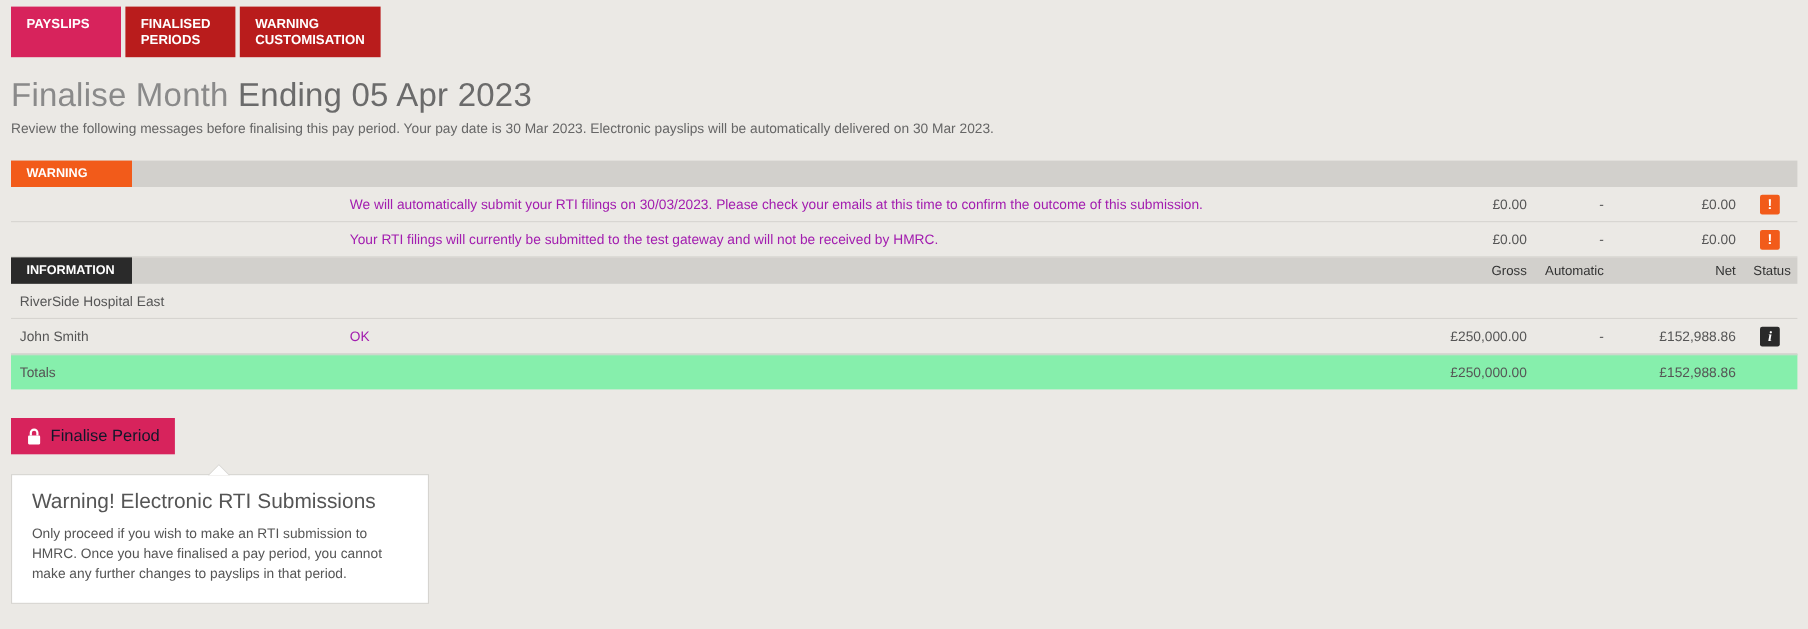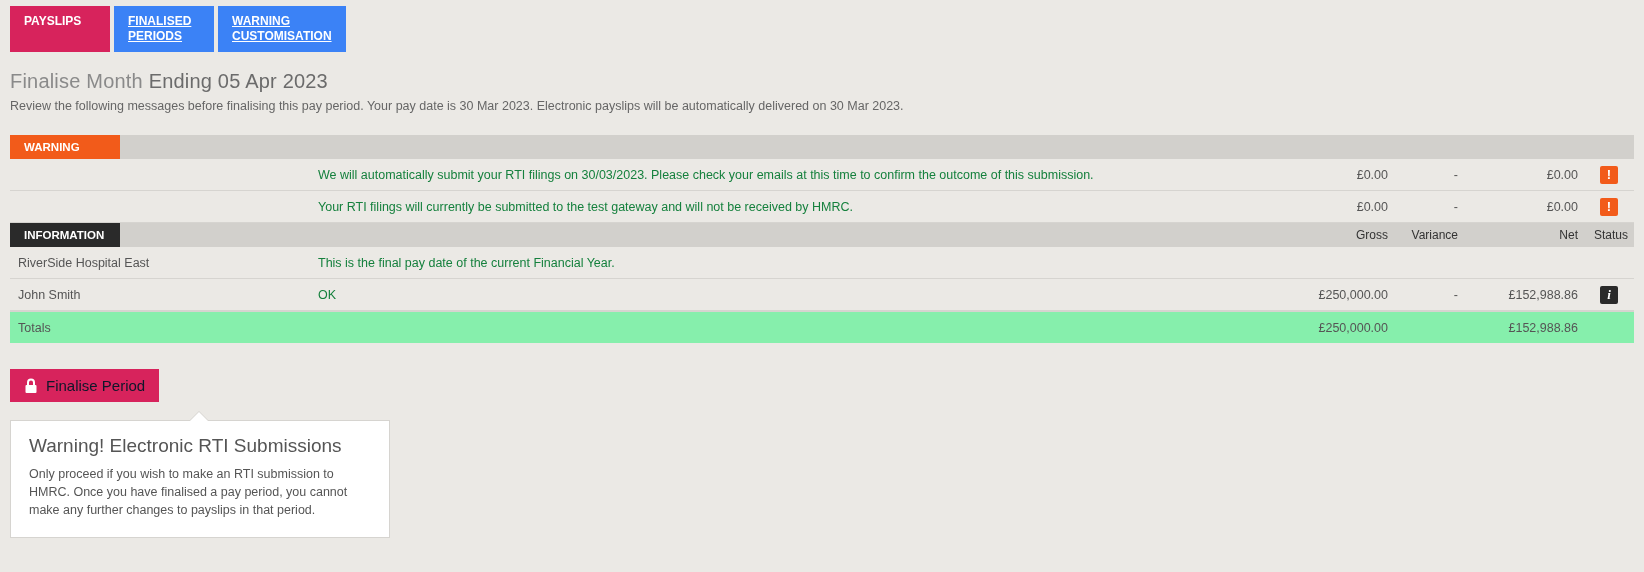--- a/index.html
+++ b/index.html
@@ -18,25 +18,25 @@
   .tab {
     padding: 8px 14px;
     color: #fff;
     font-weight: bold;
     font-size: 12px;
     line-height: 1.25;
     min-width: 100px;
     cursor: pointer;
   }
   .tab.active { background: #d7235c; }
-  .tab.dark   { background: #3b82f6; text-decoration: underline; }
+  .tab.dark   { background: #b91c1c; }
   
   h1 {
     font-weight: 300;
-    font-size: 20px;
+    font-size: 30px;
     color: #6b6b6b;
     margin: 0 0 6px 0;
     letter-spacing: 0.2px;
   }
   h1 .light { color: #8a8a8a; }
   .subtext { font-size: 12.5px; color: #666; margin-bottom: 22px; }
 
   
   .section-bar {
     height: 24px;
@@ -67,21 +67,21 @@
   
   .row {
     display: flex;
     align-items: center;
     min-height: 32px;
     padding: 6px 0;
     font-size: 12.5px;
     border-bottom: 1px solid #d6d4d0;
   }
   .row .cell-entity { width: 300px; padding-left: 8px; color:#555; }
-  .row .cell-msg    { flex: 1; padding-left: 8px; color:#15803d; }
+  .row .cell-msg    { flex: 1; padding-left: 8px; color:#a21caf; }
   .row .cell-num    { text-align: right; padding: 0 6px; color:#555; }
   .row .cell-gross  { width: 130px; }
   .row .cell-var    { width: 70px;  }
   .row .cell-net    { width: 120px; }
   .row .cell-status { width: 50px; display:flex; justify-content:center; }
 
   .row.totals { background: #86efac; border-top: 1px solid #d6d4d0; border-bottom: none; }
 
   .status-icon {
     width: 18px; height: 18px;
@@ -191,28 +191,27 @@
     <div class="cell-num cell-net">£0.00</div>
     <div class="cell-status">
       <div class="status-icon warn">!</div>
     </div>
   </div>
 
   <div class="section-bar info">
     <div class="label-chip">INFORMATION</div>
     <div class="spacer"></div>
     <div class="col col-gross">Gross</div>
-    <div class="col col-var">Variance</div>
+    <div class="col col-var">Automatic</div>
     <div class="col col-net">Net</div>
     <div class="col col-status">Status</div>
   </div>
 
   <div class="row">
     <div class="cell-entity">RiverSide Hospital East</div>
-    <div class="cell-msg">This is the final pay date of the current Financial Year.</div>
     <div class="cell-num cell-gross"></div>
     <div class="cell-num cell-var"></div>
     <div class="cell-num cell-net"></div>
     <div class="cell-status"></div>
   </div>
 
   <div class="row">
     <div class="cell-entity">John Smith</div>
     <div class="cell-msg">OK</div>
     <div class="cell-num cell-gross">£250,000.00</div>

